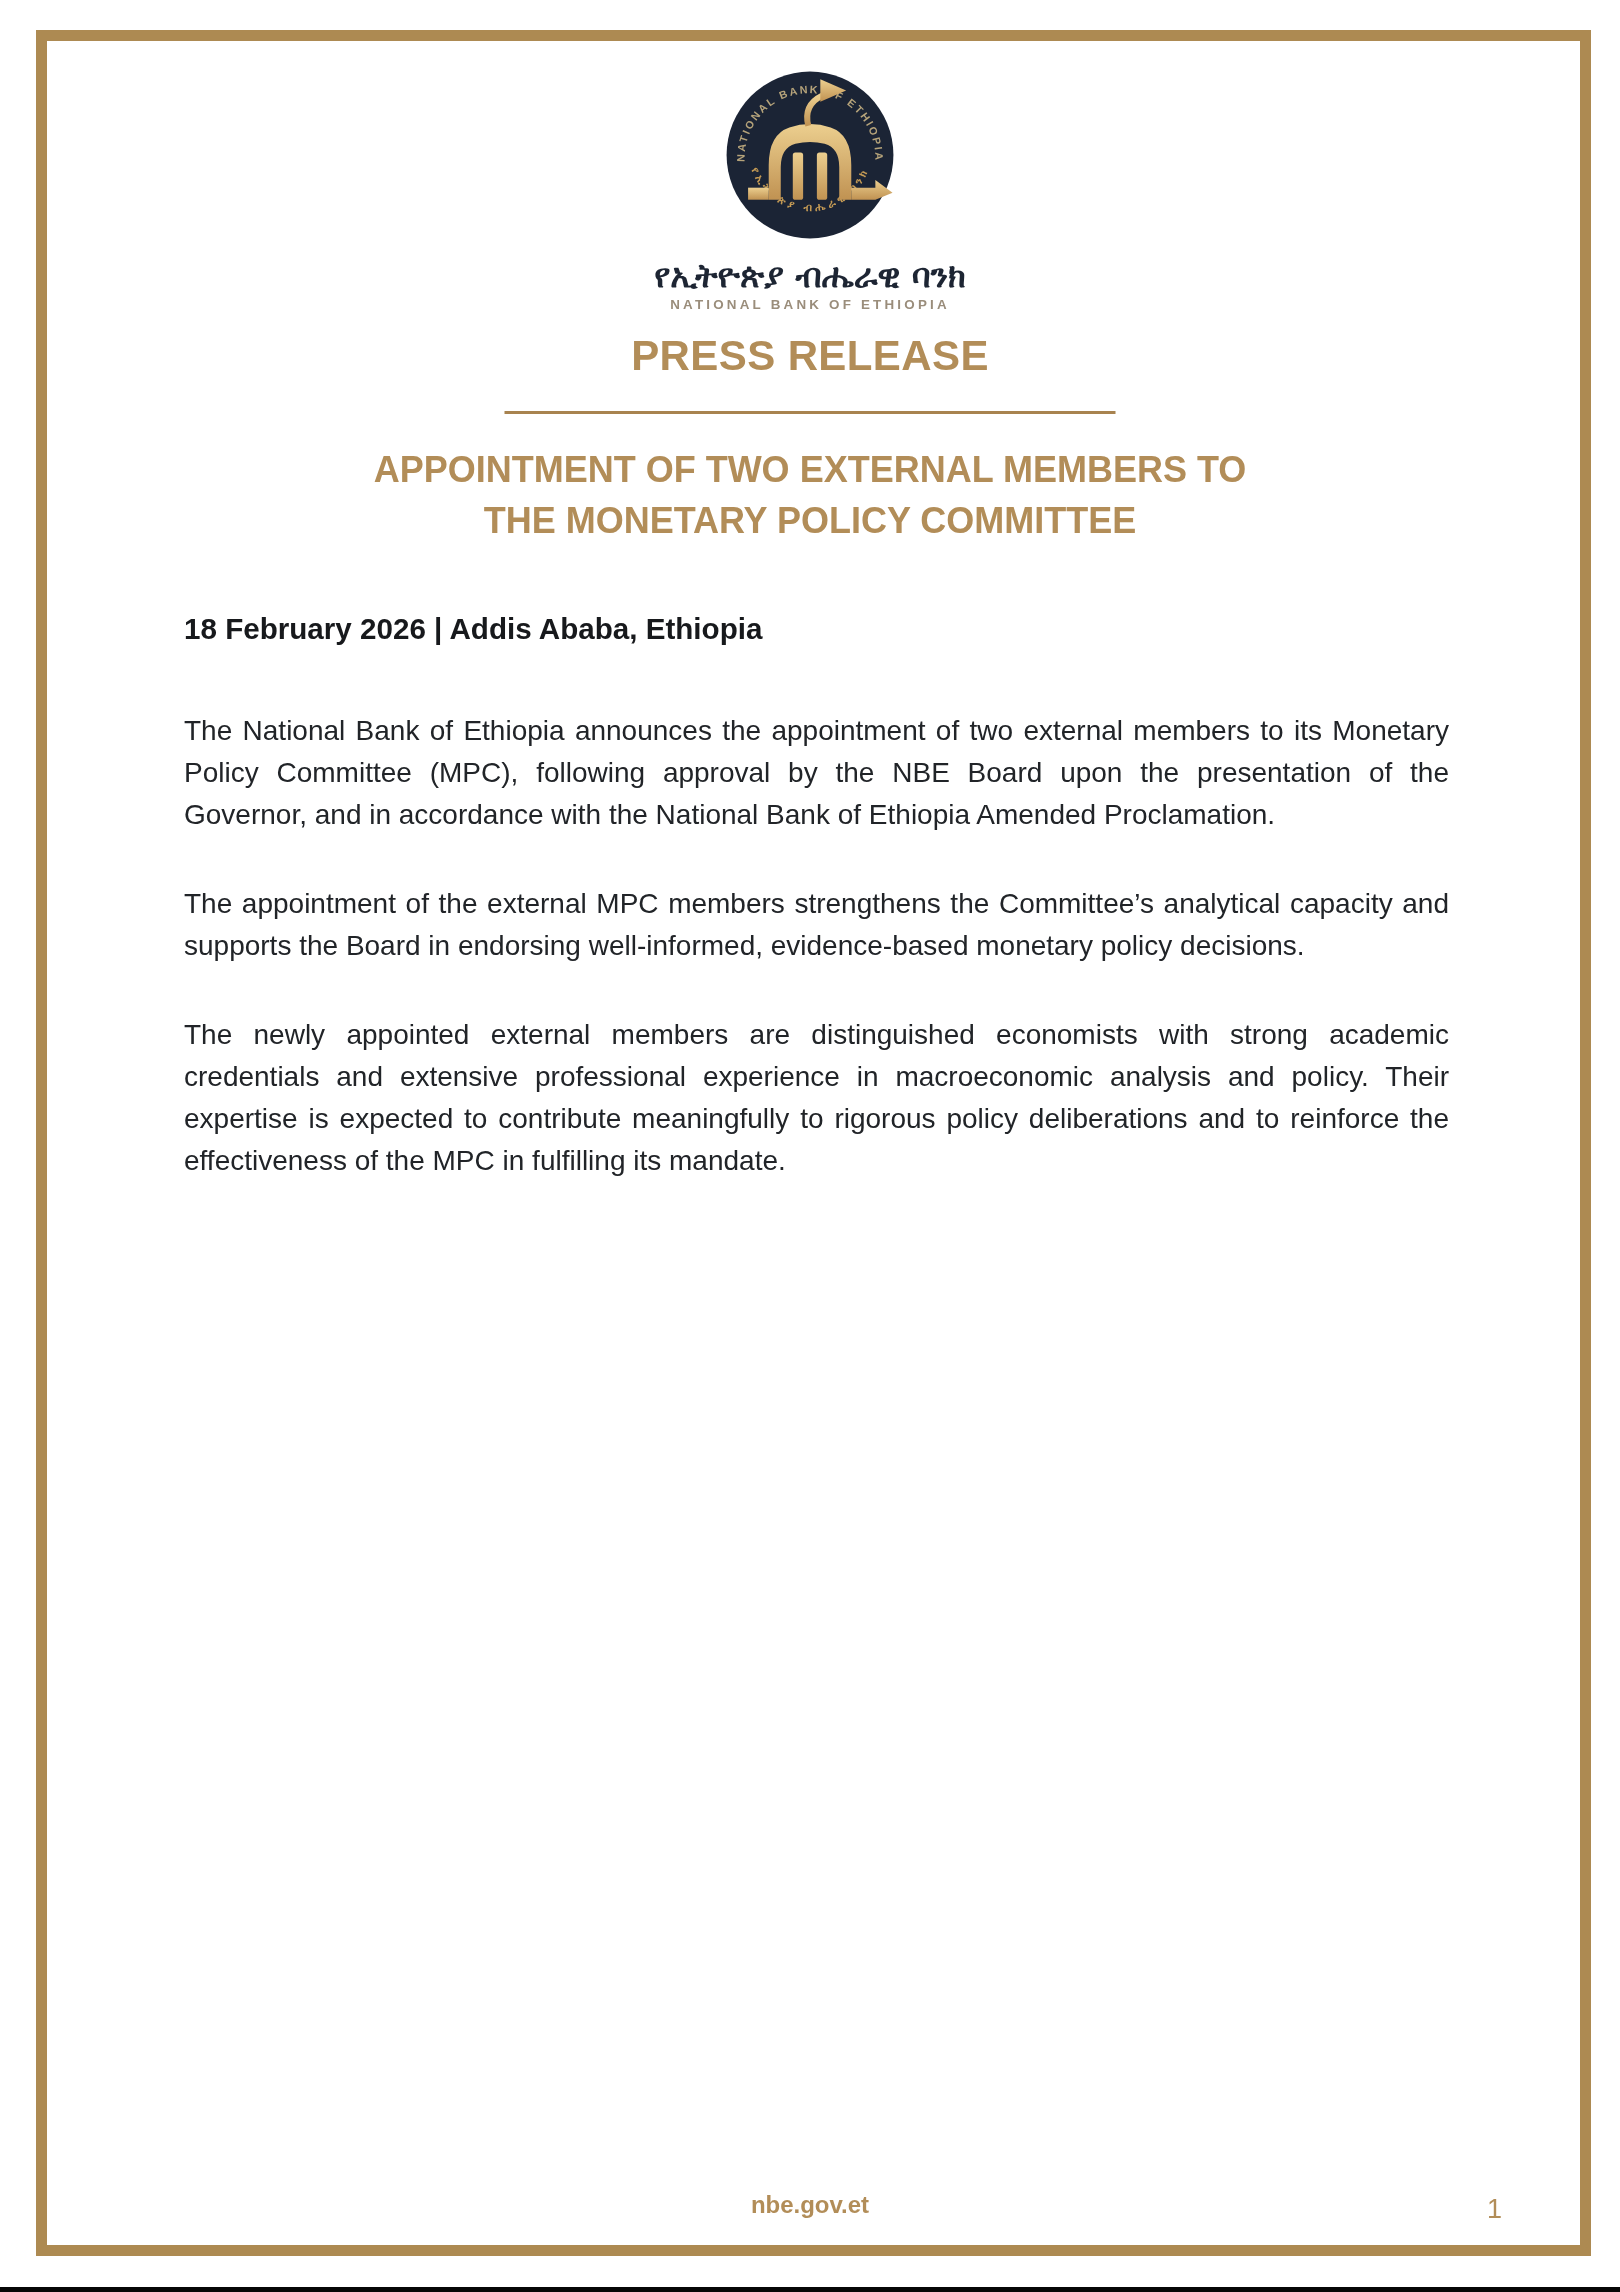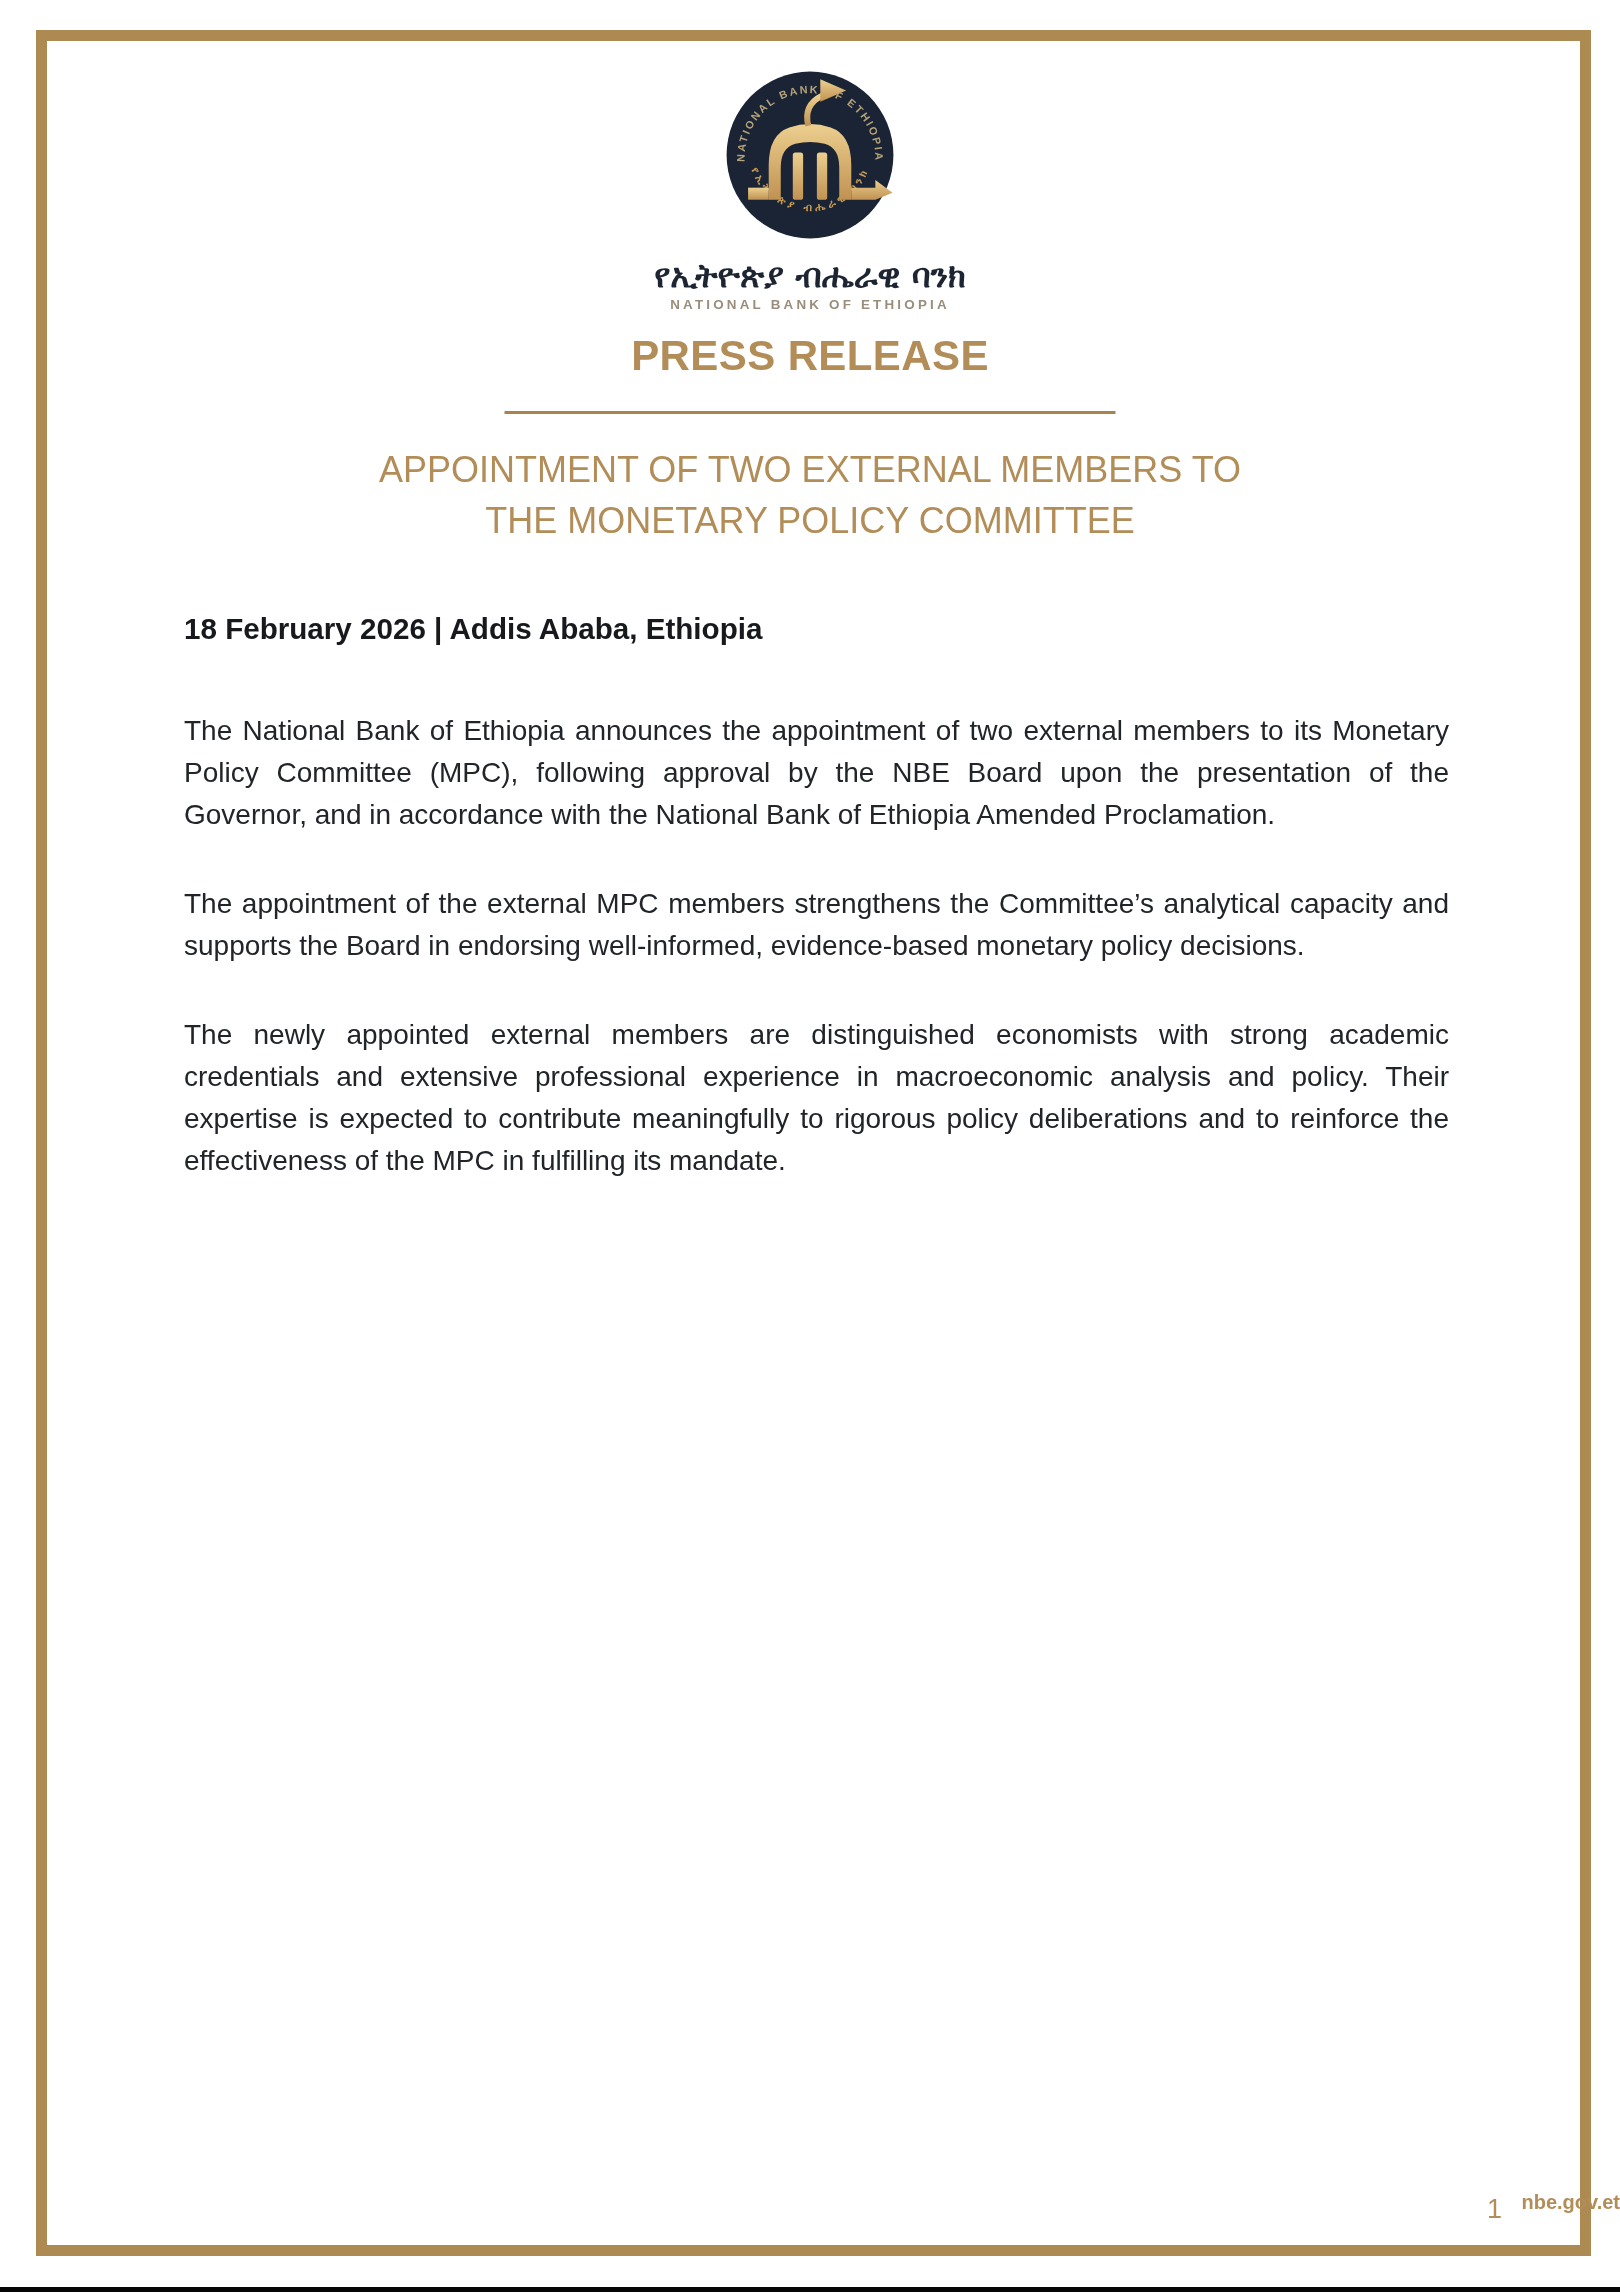--- a/index.html
+++ b/index.html
@@ -27,34 +27,34 @@
   .kicker{
     position:absolute;top:332px;left:0;width:100%;text-align:center;
     font-size:42px;font-weight:bold;color:#b28d58;letter-spacing:0.4px;
   }
   .divider{
     position:absolute;top:411px;left:50%;transform:translateX(-50%);
     width:611px;height:2.7px;background:#a8834f;
   }
   .doc-title{
     position:absolute;top:444px;left:0;width:100%;text-align:center;
-    font-size:36px;line-height:51px;font-weight:normal;color:#b28d58;
+    font-size:36px;line-height:51px;font-weight:bold;color:#b28d58;
   }
   .dateline{
     position:absolute;top:612px;left:184px;
     font-size:29.6px;font-weight:bold;color:#17191c;
   }
   .body-copy{
     position:absolute;top:710px;left:184px;width:1265px;
     font-size:28px;line-height:42px;color:#212428;text-align:justify;
   }
   .body-copy p{margin:0 0 47px 0;}
   .footer-url{
-    position:absolute;top:2191px;left:0;width:100%;text-align:right;
-    font-size:20px;font-weight:bold;color:#b28d58;cursor:pointer;
+    position:absolute;top:2191px;left:0;width:100%;text-align:center;
+    font-size:24px;font-weight:bold;color:#b28d58;cursor:pointer;
   }
   .page-num{
     position:absolute;top:2194px;right:118px;
     font-size:27px;color:#b28d58;
   }
   .bottom-strip{
     position:absolute;left:0;bottom:0;width:100%;height:6.3px;background:#060606;
   }
 </style>
 </head>

